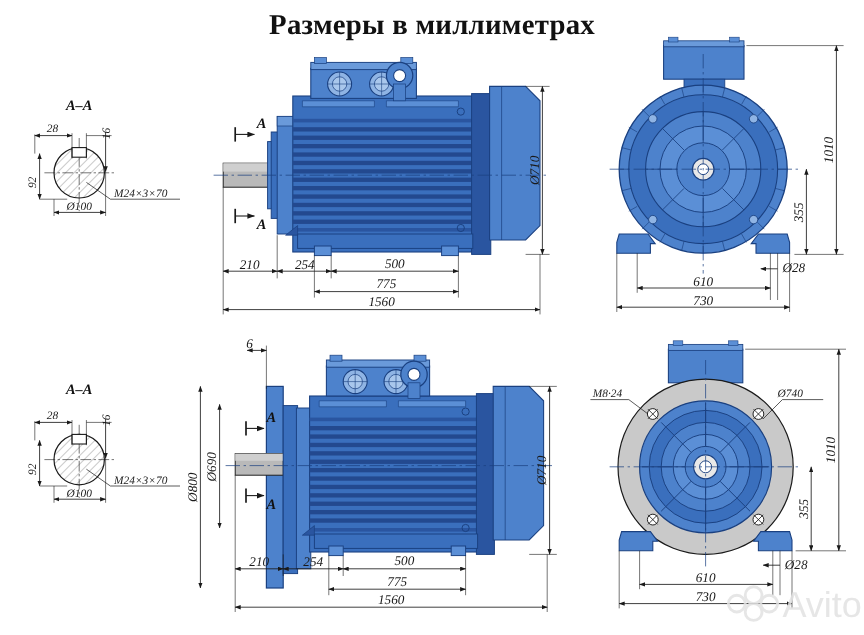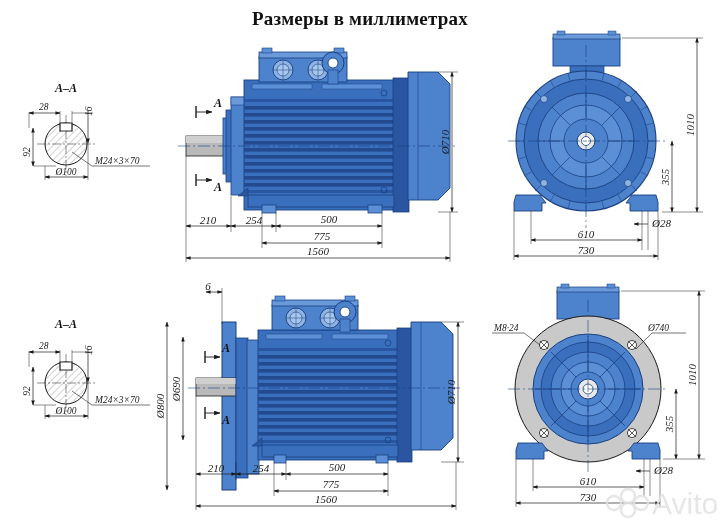--- a/index.html
+++ b/index.html
@@ -5,21 +5,21 @@
   html,body{margin:0;padding:0;}
   body{
     width:720px;height:529px;background:#fff;
     font-family:"Liberation Serif", serif;
     position:relative;overflow:hidden;
   }
   #canvas{position:absolute;inset:0;}
   .title{
     position:absolute;left:0;top:8px;width:720px;text-align:center;
     font-family:"Liberation Serif", serif;
-    font-weight:bold;font-size:19px;color:#111;letter-spacing:.2px;
+    font-weight:bold;font-size:24px;color:#111;letter-spacing:.2px;
   }
   svg{position:absolute;left:0;top:0;}
   .dim{font-family:"Liberation Serif",serif;font-style:italic;font-size:11px;fill:#1a1a1a;}
   .dim-s{font-family:"Liberation Serif",serif;font-style:italic;font-size:9.5px;fill:#1a1a1a;}
   .secl{font-family:"Liberation Serif",serif;font-style:italic;font-weight:bold;font-size:12px;fill:#111;}
   .wm{font-family:"Liberation Sans",sans-serif;font-size:30px;fill:#e2e2e2;font-weight:400;}
 </style>
 </head>
 <body>
 

